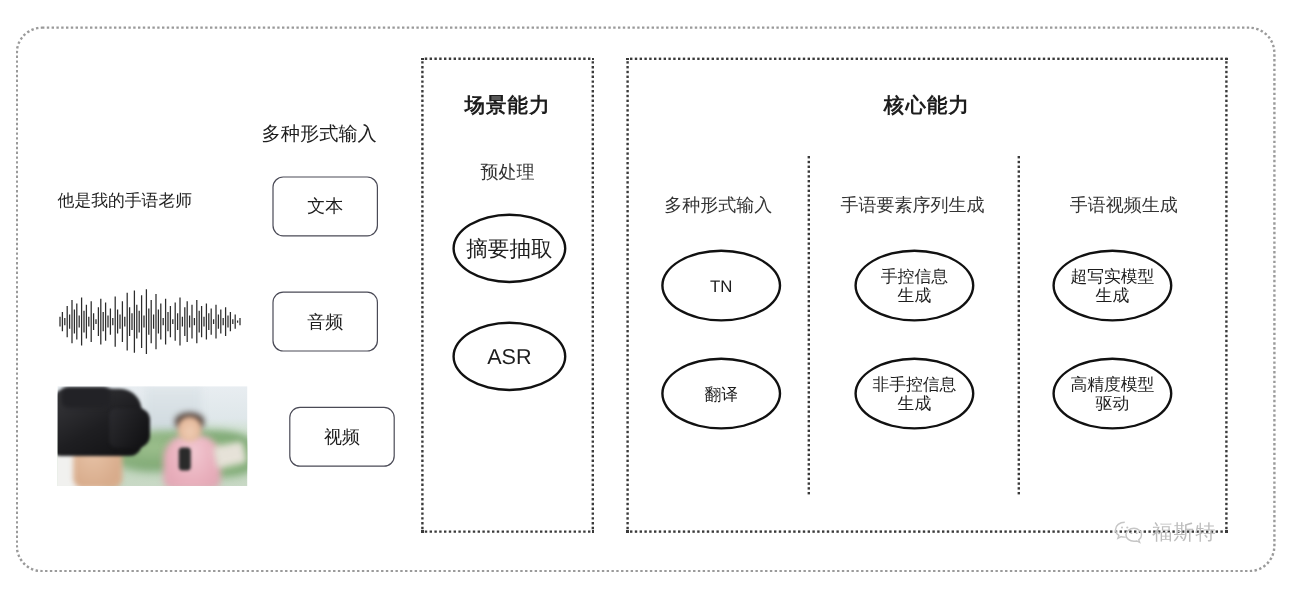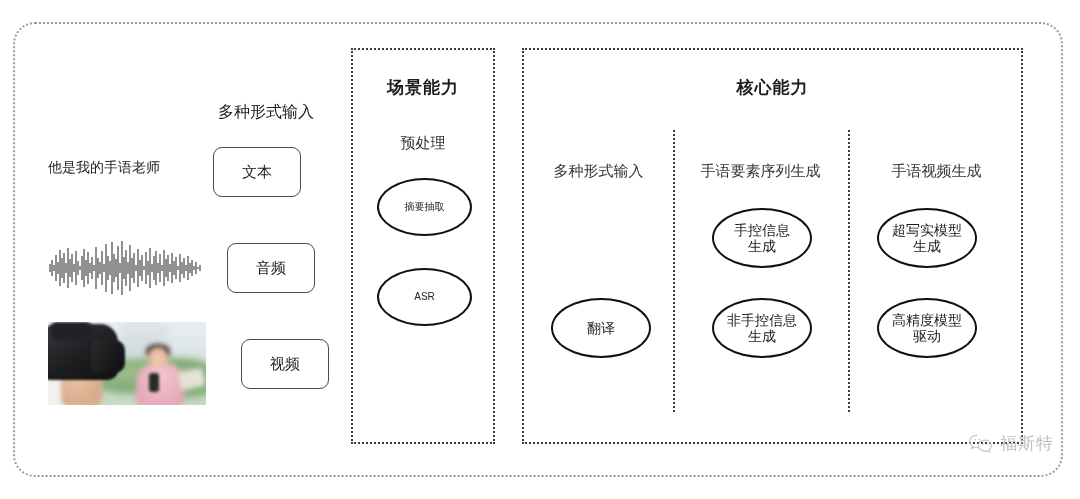--- a/index.html
+++ b/index.html
@@ -87,21 +87,21 @@
     border-radius: 50%;
     background: #ffffff;
     display: flex;
     align-items: center;
     justify-content: center;
     text-align: center;
     font-size: 14px;
     line-height: 1.15;
     color: #1d1d1d;
   }
-  .ellipse.small { width: 95px; height: 58px; font-size: 10px; }
+  .ellipse.small { width: 95px; height: 58px; font-size: 18px; }
   .ellipse.wide  { width: 100px; height: 60px; font-size: 14px; }
   .ellipse .lbl { display: block; padding: 0 2px; }
 
   
   #input-label {
     position: absolute;
     left: 218px;
     top: 102px;
     font-size: 16px;
     color: #1d1d1d;
@@ -122,21 +122,21 @@
     height: 50px;
     border: 1.6px solid #4a4a56;
     border-radius: 9px;
     background: #ffffff;
     display: flex;
     align-items: center;
     justify-content: center;
     font-size: 15px;
     color: #1d1d1d;
   }
-  #box-text  { left: 213px; top: 147px; }
+  #box-text  { left: 227px; top: 147px; }
   #box-audio { left: 227px; top: 243px; }
   #box-video { left: 241px; top: 339px; }
 
   
   #waveform {
     position: absolute;
     left: 46px;
     top: 238px;
     width: 160px;
     height: 60px;
@@ -228,21 +228,21 @@
   #video-thumb .operator-shirt {
     position: absolute; left: -6%; top: 62%; width: 30%; height: 44%;
     background: #f1f1ef;
     filter: blur(2.5px);
     border-radius: 30% 40% 10% 10%;
   }
 
   
   #watermark {
     position: absolute;
-    left: 968px;
+    left: 928px;
     top: 432px;
     display: flex;
     align-items: center;
     gap: 6px;
     color: #bdbdbd;
   }
   #watermark .wm-text {
     font-size: 17px;
     color: #bdbdbd;
     letter-spacing: 1px;
@@ -377,20 +377,23 @@
   </div>
 </div>
 
 <div class="panel" id="core-panel">
   <div class="panel-title">核心能力</div>
 
   <div class="divider" id="divider-1"></div>
   <div class="divider" id="divider-2"></div>
 
   <div class="col-heading" style="left:0px;width:149px;top:112px;">多种形式输入</div>
+  <div class="ellipse wide" style="left:27px;top:158px;">
+    <span class="lbl">TN</span>
+  </div>
   <div class="ellipse wide" style="left:27px;top:248px;">
     <span class="lbl">翻译</span>
   </div>
 
   <div class="col-heading" style="left:149px;width:175px;top:112px;">手语要素序列生成</div>
   <div class="ellipse wide" style="left:188px;top:158px;">
     <span class="lbl">手控信息<br>生成</span>
   </div>
   <div class="ellipse wide" style="left:188px;top:248px;">
     <span class="lbl">非手控信息<br>生成</span>

